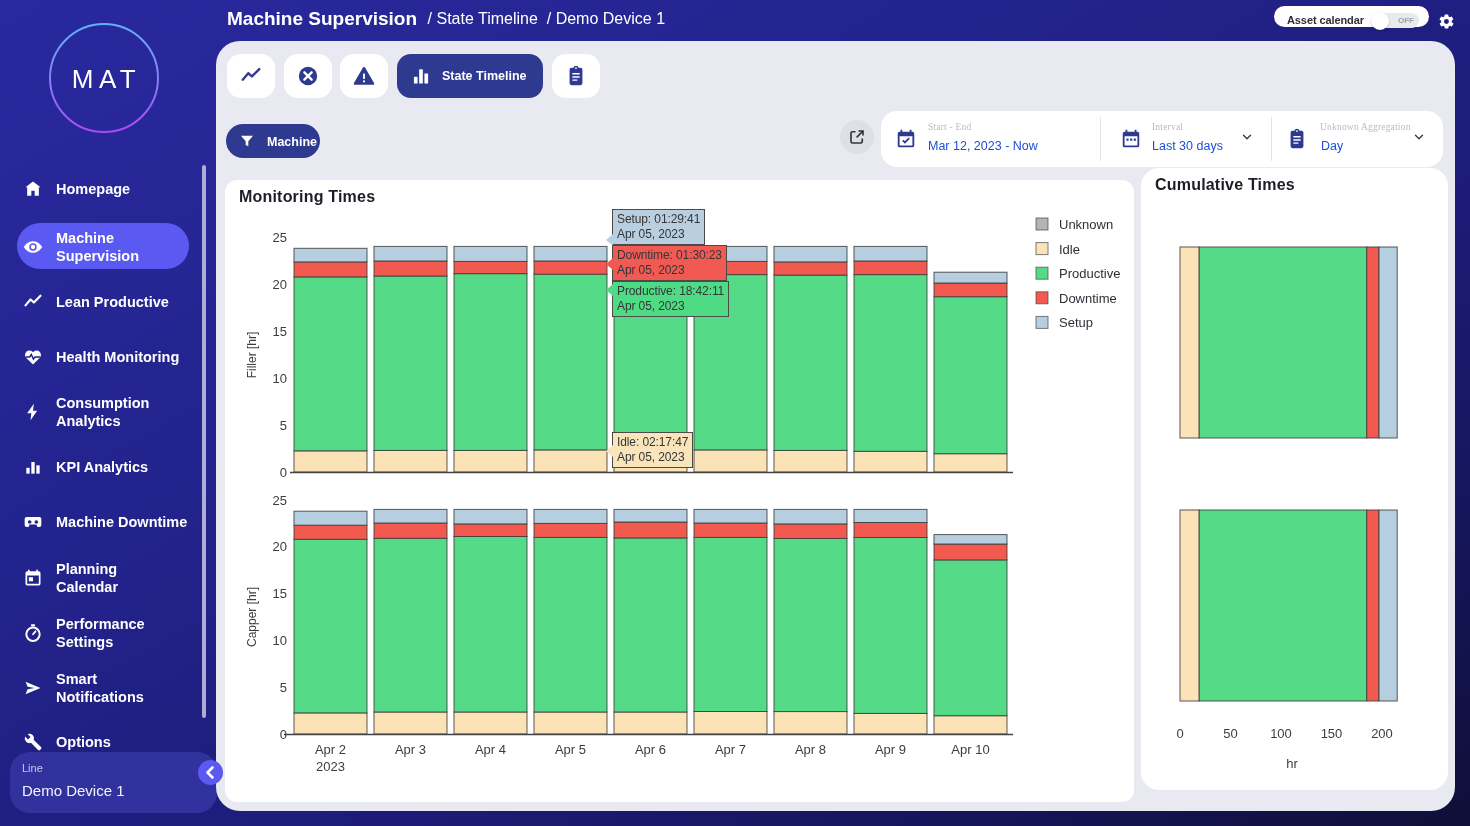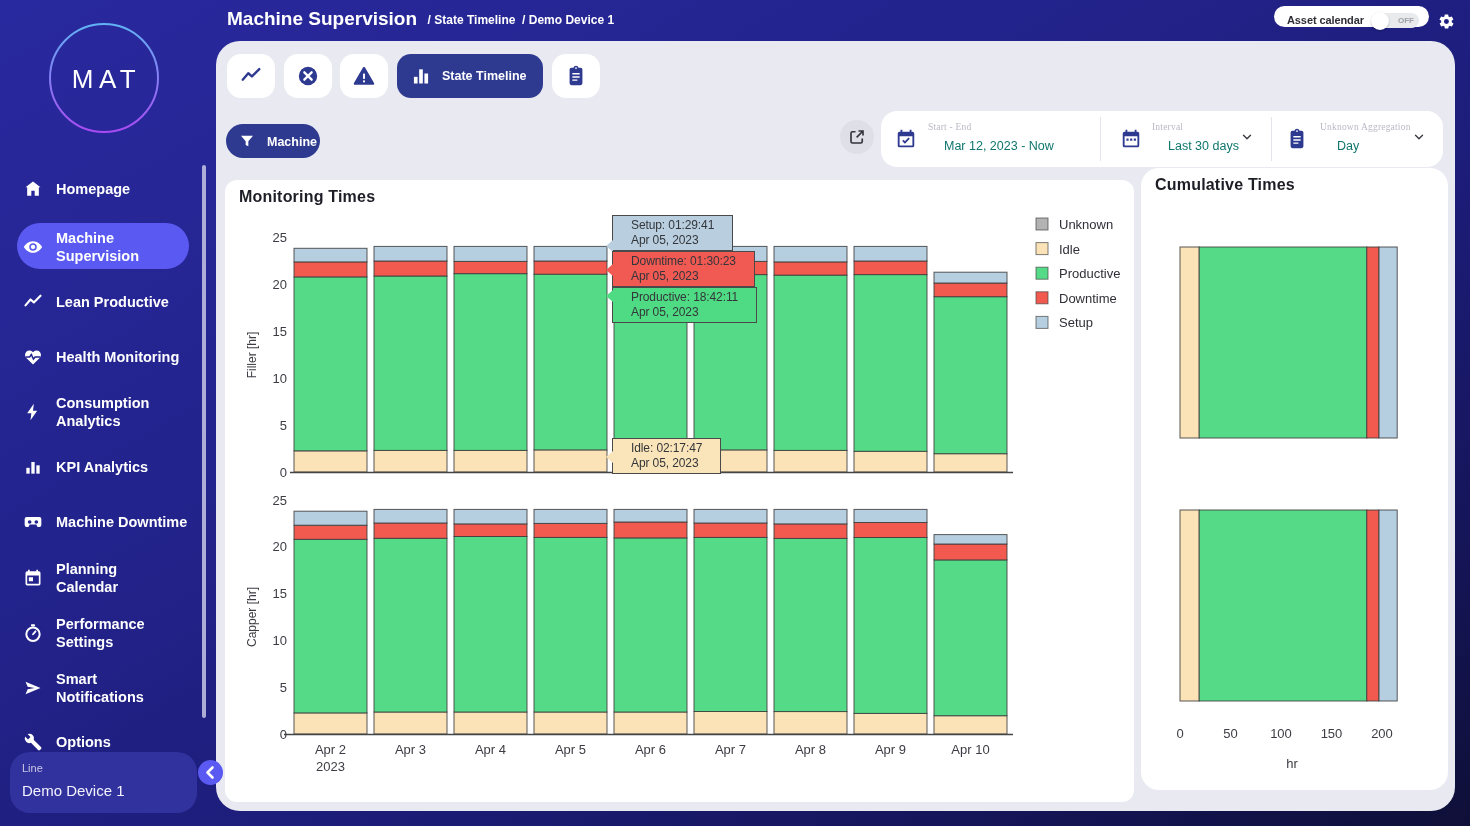--- a/index.html
+++ b/index.html
@@ -4,51 +4,51 @@
 <style>
 html,body{margin:0;padding:0;}
 body{font-family:"Liberation Sans",sans-serif;}
 #page{position:relative;width:1470px;height:826px;overflow:hidden;
 background:linear-gradient(150deg,#29299f 0%,#23238d 35%,#1c1c78 62%,#15155a 82%,#0f0f38 100%);}
 .abs{position:absolute;}
 #menu .item{position:absolute;left:56px;color:#fff;font-weight:bold;font-size:14.5px;line-height:18px;letter-spacing:0;white-space:nowrap;}
 #menu .micon{position:absolute;left:23px;width:20px;height:20px;}
 #hlpill{position:absolute;left:17px;top:223px;width:172px;height:46px;border-radius:23px;background:#5a5af2;}
 #sscroll{position:absolute;left:202px;top:165px;width:4px;height:553px;border-radius:2px;background:rgba(198,198,228,.85);}
-#lineinfo{position:absolute;left:10px;top:752px;width:187px;height:61px;border-radius:20px;background:#32329e;}
+#lineinfo{position:absolute;left:10px;top:752px;width:187px;height:61px;border-radius:20px;background:#32329e;padding-left:20px;}
 #lineinfo .l1{position:absolute;left:12px;top:10px;font-size:11px;color:#c9c9e6;}
 #lineinfo .l2{position:absolute;left:12px;top:30px;font-size:15px;color:#f2f2ff;}
 #collbtn{position:absolute;left:198px;top:760px;width:25px;height:25px;border-radius:50%;background:#5a5af2;z-index:5;}
 #title{position:absolute;left:227px;top:8px;color:#fff;font-size:19px;font-weight:bold;letter-spacing:0;}
-#title .bc{font-size:12px;font-weight:bold;letter-spacing:0;position:relative;top:-1px;}
+#title .bc{font-size:16px;font-weight:normal;letter-spacing:0;position:relative;top:-1px;}
 #assetpill{position:absolute;left:1274px;top:6px;width:155px;height:21px;border-radius:15px;background:#fff;}
 #assetpill .t{position:absolute;left:13px;top:8px;font-size:11px;color:#2e2e36;font-weight:bold;letter-spacing:-0.1px;white-space:nowrap;}
 #toggletrack{position:absolute;left:99px;top:7px;width:46px;height:15px;border-radius:8px;background:#e8eaec;}
 #toggleknob{position:absolute;left:97px;top:6px;width:18px;height:18px;border-radius:50%;background:#fff;box-shadow:0 1px 2px rgba(0,0,0,.25);}
 #toggletrack .off{position:absolute;right:5px;top:3px;font-size:8px;font-weight:bold;color:#9ba2a8;}
 #content{position:absolute;left:216px;top:41px;width:1239px;height:770px;border-radius:24px;background:#e9e9f1;}
 .wbtn{position:absolute;width:48px;height:44px;border-radius:14px;background:#fff;top:13px;}
 .wbtn svg{position:absolute;left:50%;top:50%;transform:translate(-50%,-50%);}
 #stbtn{position:absolute;left:181px;top:13px;width:146px;height:44px;border-radius:14px;background:#2e3a90;color:#fff;font-weight:bold;font-size:15px;}
 #stbtn span{position:absolute;left:45px;top:15px;letter-spacing:0;white-space:nowrap;font-size:12.5px;text-align:right;}
 #stbtn svg{position:absolute;left:14px;top:12px;}
 #machbtn{position:absolute;left:10px;top:83px;width:94px;height:34px;border-radius:17px;background:#2e3a90;color:#fff;font-weight:bold;font-size:15px;}
 #machbtn span{position:absolute;left:41px;top:11px;font-size:12.5px;white-space:nowrap;}
 #machbtn svg{position:absolute;left:13px;top:9px;}
 #expcirc{position:absolute;left:624px;top:79px;width:34px;height:34px;border-radius:50%;background:#dfdfe8;}
 #expcirc svg{position:absolute;left:8px;top:8px;}
 #fpanel{position:absolute;left:665px;top:70px;width:562px;height:56px;border-radius:16px;background:#fff;}
 #fpanel .div{position:absolute;top:6px;width:1px;height:44px;background:#e3e3ea;}
 #fpanel .lbl{position:absolute;font-size:9.5px;color:#b9b9c6;letter-spacing:.2px;white-space:nowrap;font-family:Liberation Serif, serif;}
-#fpanel .val{position:absolute;font-size:12.5px;color:#0f766e;letter-spacing:0;white-space:nowrap;margin-left:16px;}
+#fpanel .val{position:absolute;font-size:12.5px;color:#1d4ed8;letter-spacing:0;white-space:nowrap;}
 #fpanel .ic{position:absolute;top:17px;}
 #card1{position:absolute;left:9px;top:139px;width:909px;height:622px;border-radius:12px;background:#fff;}
 #card2{position:absolute;left:925px;top:127px;width:307px;height:622px;border-radius:18px;background:#fff;}
 .ctitle{position:absolute;font-size:16px;font-weight:bold;color:#1d1d26;letter-spacing:.2px;}
-.tip{position:absolute;font-size:12px;line-height:15px;color:#33363a;border:1px solid #4a4a4a;padding:2px 18px;white-space:nowrap;letter-spacing:-0.1px;margin-top:6px;}
+.tip{position:absolute;font-size:12px;line-height:15px;color:#33363a;border:1px solid #4a4a4a;padding:2px 4px;white-space:nowrap;letter-spacing:-0.1px;}
 .tip .arr{position:absolute;left:-7px;width:0;height:0;border-top:6px solid transparent;border-bottom:6px solid transparent;}
 </style>
 </head>
 <body>
 <div id="page">
   <svg class="abs" style="left:48px;top:22px" width="112" height="112" viewBox="0 0 112 112">
     <defs>
         <linearGradient id="lg" x1="0" y1="0" x2="0" y2="1">
       <stop offset="0" stop-color="#62b2f5"></stop>
           <stop offset="1" stop-color="#a94af2"></stop>

